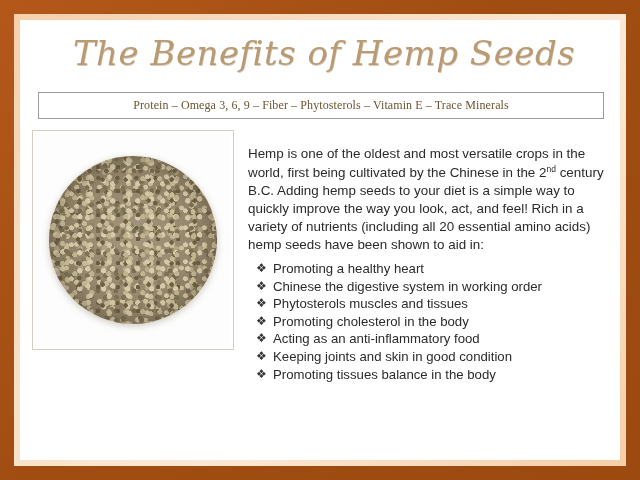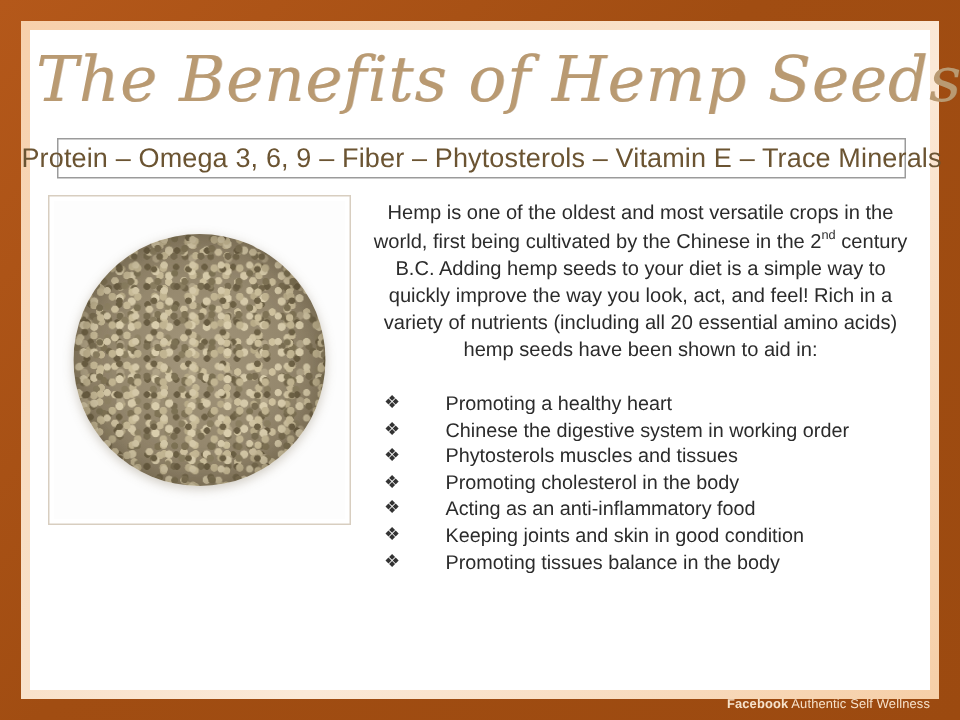--- a/index.html
+++ b/index.html
@@ -53,21 +53,21 @@
   
   .title {
     position: absolute;
     left: 4px;
     top: 6px;
     width: 600px;
     text-align: center;
     font-family: "DejaVu Serif", serif;
     font-style: italic;
     font-weight: 400;
-    font-size: 42px;
+    font-size: 34px;
     line-height: 54px;
     letter-spacing: 0.5px;
     color: #b99a72;
     text-shadow: 0.5px 0.5px 0 rgba(140,110,75,0.35);
     white-space: nowrap;
   }
 
   
   .subtitle-box {
     position: absolute;
@@ -75,22 +75,22 @@
     top: 72px;
     width: 564px;
     height: 25px;
     border: 1px solid #9b9b9b;
     background: #ffffff;
     display: flex;
     align-items: center;
     justify-content: center;
   }
   .subtitle-text {
-    font-family: Liberation Sans, sans-serif;
-    font-size: 18px;
+    font-family: Liberation Serif, serif;
+    font-size: 12px;
     color: #6b5432;
     letter-spacing: 0.1px;
     white-space: nowrap;
   }
 
   
   .photo-frame {
     position: absolute;
     left: 12px;
     top: 110px;
@@ -147,27 +147,27 @@
     box-shadow:
       inset 0 0 22px rgba(70,60,40,0.45),
       0 2px 7px rgba(120,105,80,0.35);
     filter: contrast(1.08) saturate(0.92);
   }
 
   
   .body-copy {
     position: absolute;
     left: 228px;
-    top: 100px;
+    top: 112px;
     width: 358px;
     font-family: "Liberation Sans", sans-serif;
     font-size: 13.4px;
     line-height: 18.2px;
     color: #2b2b2b;
-    text-align: center;
+    text-align: left;
   }
   .body-copy sup {
     font-size: 8.5px;
     vertical-align: super;
     line-height: 0;
   }
 
   
   .benefits {
     position: absolute;
@@ -186,21 +186,21 @@
     line-height: 17.6px;
     color: #2b2b2b;
   }
   .benefit-bullet {
     width: 17px;
     flex: 0 0 17px;
     font-size: 12px;
     line-height: 17.6px;
     color: #333333;
   }
-  .benefit-text { flex: 1 1 auto; margin-left: 24px; }
+  .benefit-text { flex: 1 1 auto; }
 
   
   .dyk-box {
     position: absolute;
     left: 10px;
     top: 374px;
     width: 580px;
     height: 46px;
     box-sizing: border-box;
     background: #f9eedf;
@@ -283,15 +283,14 @@
       </li>
       <li class="benefit-item">
         <span class="benefit-bullet">❖</span>
         <span class="benefit-text">Promoting tissues balance in the body</span>
       </li>
     </ul>
 
 
   </div>
 
-  <div class="attribution"><span class="attr-brand">Facebook</span><span> Authentic Self Wellness</span></div>
 
 </div>
 
 </body></html>

